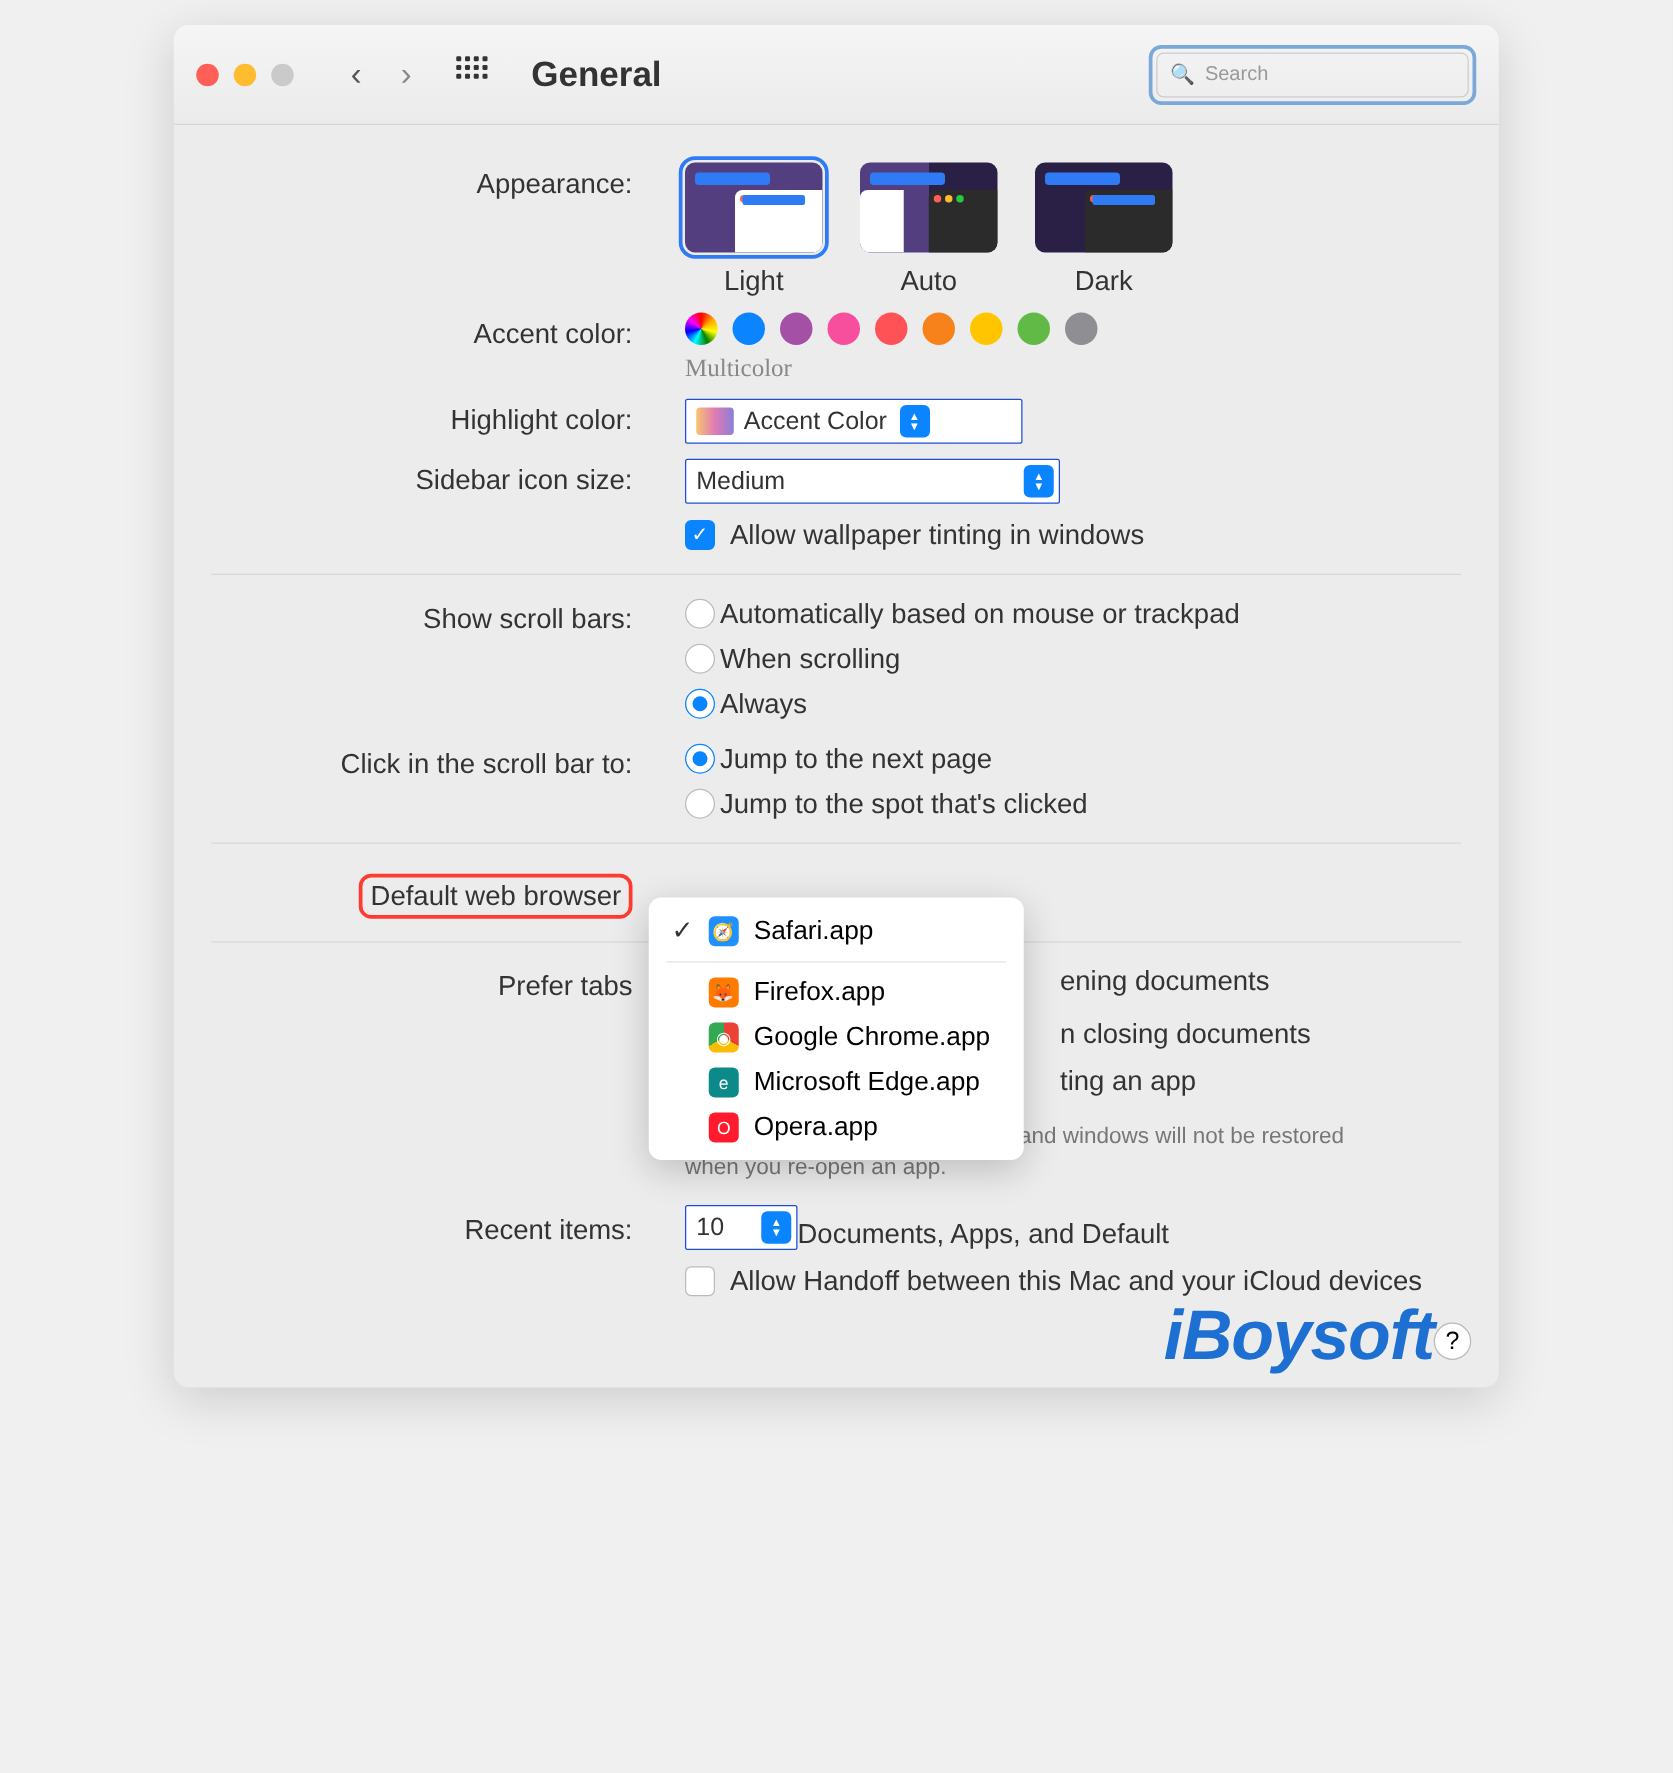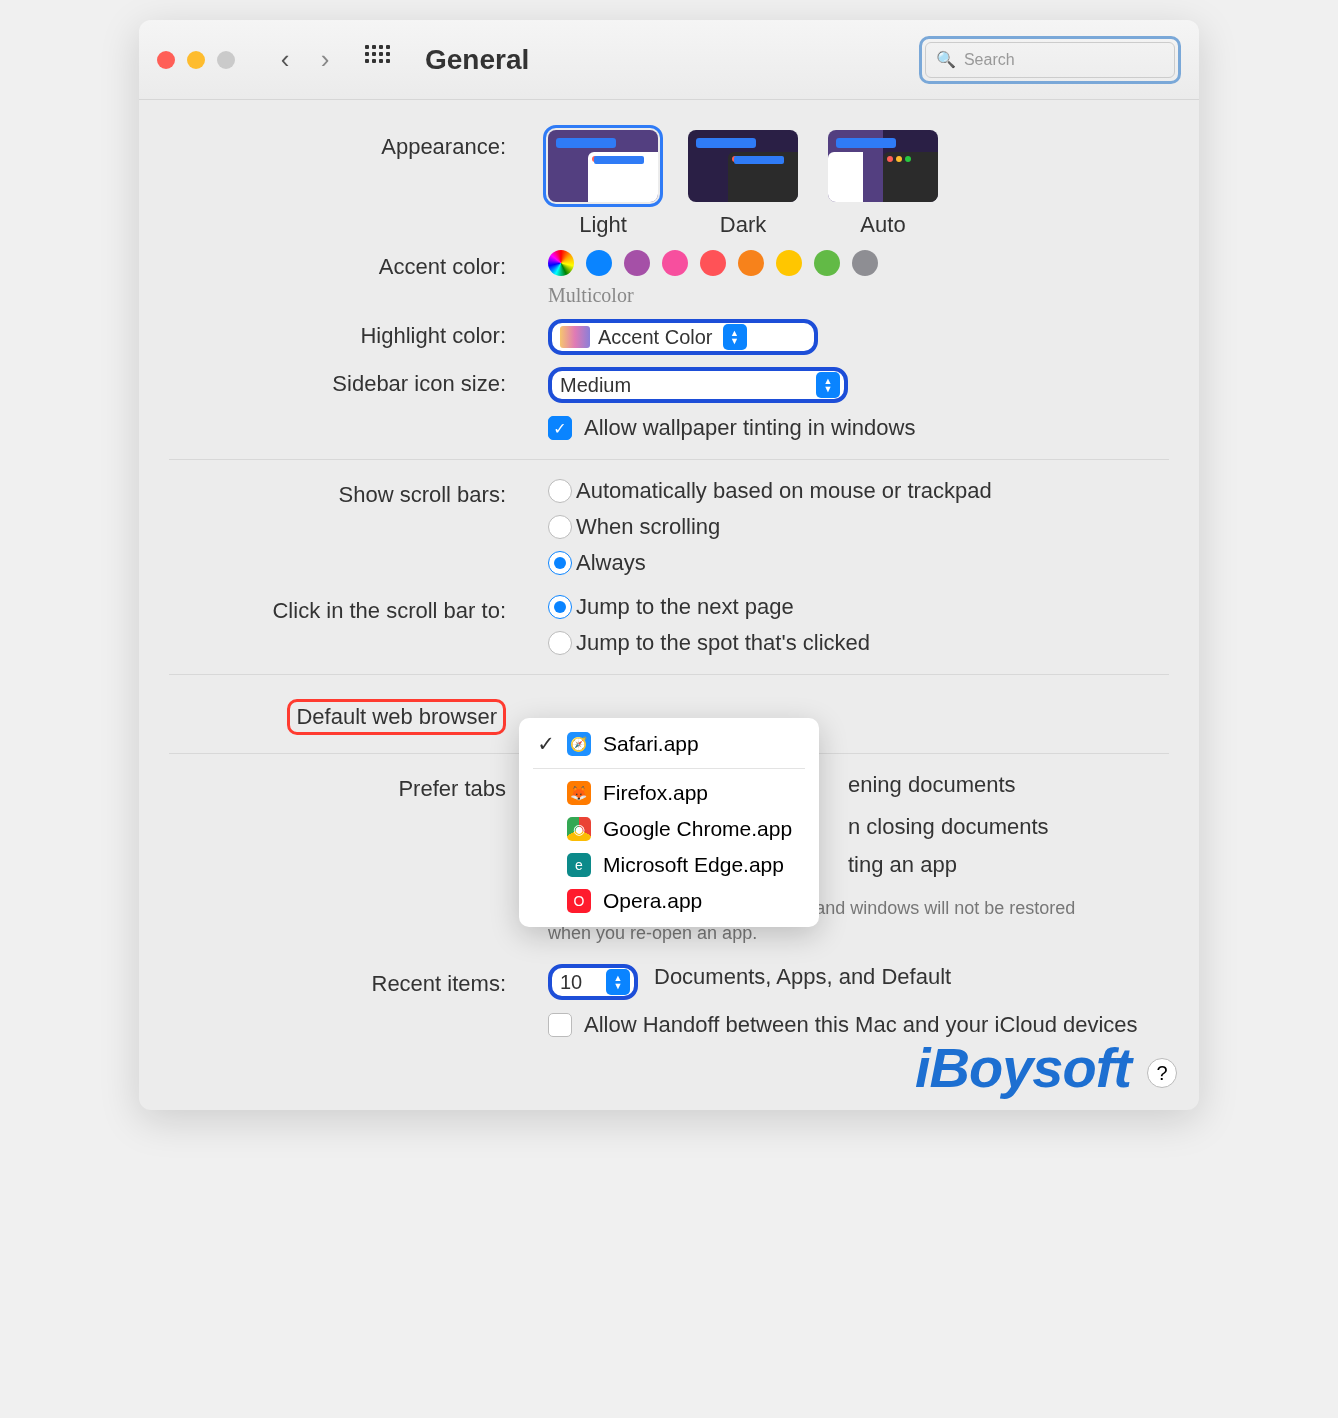--- a/index.html
+++ b/index.html
@@ -30,41 +30,41 @@
 .thumbwin .tdots{display:flex;gap:3px;padding:4px;}
 .thumbwin .tdots i{width:6px;height:6px;border-radius:50%;}
 .tbar{position:absolute;top:8px;left:8px;width:60px;height:10px;background:#2f7bf6;border-radius:3px;}
 .tbar2{position:absolute;top:4px;left:6px;width:50px;height:8px;background:#2f7bf6;border-radius:2px;}
 .thumb.auto .thumbimg{background:linear-gradient(90deg,#533f80 50%,#2a1f45 50%);}
 .thumblbl{margin-top:10px;font-size:22px;}
 .swatches{display:flex;gap:12px;align-items:center;}
 .sw{width:26px;height:26px;border-radius:50%;cursor:pointer;}
 .sw.multi{background:conic-gradient(red,orange,yellow,green,cyan,blue,magenta,red);}
 .subtext{color:#888;font-size:20px;margin-top:8px;font-family:Liberation Serif, serif;}
-.select{display:inline-flex;align-items:center;border:4px solid #1d4ed8;border-radius:14px;background:#fff;height:36px;padding:0 4px 0 8px;font-size:20px;}
+.select{display:inline-flex;align-items:center;border:1px solid #1d4ed8;border-radius:2px;background:#fff;height:36px;padding:0 4px 0 8px;font-size:20px;}
 .select .chev{width:24px;height:26px;background:#0a84ff;border-radius:5px;margin-left:10px;display:flex;flex-direction:column;align-items:center;justify-content:center;color:#fff;font-size:9px;line-height:8px;}
 .accentpre{width:30px;height:22px;background:linear-gradient(90deg,#f6c56f,#e07ab5,#8a7fd8);border-radius:3px;margin-right:8px;}
 .check{display:flex;align-items:center;gap:12px;}
 .cbox{width:24px;height:24px;border-radius:5px;border:1px solid #bbb;background:#fff;display:flex;align-items:center;justify-content:center;color:#fff;font-size:16px;}
 .cbox.on{background:#0a84ff;border-color:#0a84ff;}
 .radiogrp{display:flex;flex-direction:column;gap:10px;}
 .radio{display:flex;align-items:center;gap:4px;}
 .rcirc{width:24px;height:24px;border-radius:50%;border:1px solid #bbb;background:#fff;display:flex;align-items:center;justify-content:center;}
 .rcirc.on{border-color:#0a84ff;}
 .rcirc.on::after{content:"";width:12px;height:12px;border-radius:50%;background:#0a84ff;}
 hr.sep{border:none;border-top:1px solid #d8d8d8;margin:18px 0;}
 .redbox{border:3px solid #ff3b30;border-radius:10px;padding:2px 6px;display:inline-block;}
 .menu{position:absolute;background:#fff;border-radius:10px;box-shadow:0 8px 30px rgba(0,0,0,.2);padding:8px 0;width:300px;font-size:21px;}
 .mitem{display:flex;align-items:center;gap:12px;padding:6px 18px;cursor:pointer;}
 .mitem .chk{width:18px;text-align:center;color:#333;}
 .micon{width:24px;height:24px;border-radius:5px;display:flex;align-items:center;justify-content:center;font-size:14px;color:#fff;}
 .msep{border-top:1px solid #e3e3e3;margin:6px 14px;}
 .hint{color:#777;font-size:18px;line-height:1.4;margin-top:6px;max-width:560px;}
 .helpbtn{position:absolute;right:22px;bottom:22px;width:30px;height:30px;border-radius:50%;border:1px solid #bbb;background:#fff;font-size:20px;display:flex;align-items:center;justify-content:center;}
-.watermark{position:absolute;right:68px;bottom:10px;font-size:56px;font-weight:800;font-style:italic;color:#1d6fd1;letter-spacing:-1px;}
+.watermark{position:absolute;right:52px;bottom:10px;font-size:56px;font-weight:800;font-style:italic;color:#1d6fd1;letter-spacing:-1px;}
 </style>
 </head>
 <body>
 
 <div class="window">
   <div class="titlebar">
     <div class="traffic">
       <div class="dot red"></div>
       <div class="dot yel"></div>
       <div class="dot gry"></div>
@@ -107,48 +107,48 @@
                   <div class="tbar2"></div>
                   <div class="tdots">
                     <i style="background:#ff5f57"></i>
                     <i style="background:#febc2e"></i>
                     <i style="background:#28c840"></i>
                   </div>
                 </div>
               </div>
             <div class="thumblbl">Light</div>
           </div>
+          <div class="thumb auto">
+            <div class="thumbimg">
+                <div class="tbar"></div>
+                <div class="thumbwin dark" style="width:55px">
+                  <div class="tdots">
+                    <i style="background:#ff5f57"></i>
+                    <i style="background:#febc2e"></i>
+                    <i style="background:#28c840"></i>
+                  </div>
+                </div>
+                <div class="thumbwin" style="width:35px;left:0;right:auto;background:#fff"></div>
+              </div>
+            <div class="thumblbl">Auto</div>
+          </div>
           <div class="thumb">
             <div class="thumbimg" style="background:#2a1f45">
                 <div class="tbar"></div>
                 <div class="thumbwin dark">
                   <div class="tbar2"></div>
                   <div class="tdots">
                     <i style="background:#ff5f57"></i>
                     <i style="background:#febc2e"></i>
                     <i style="background:#28c840"></i>
                   </div>
                 </div>
               </div>
             <div class="thumblbl">Dark</div>
           </div>
-          <div class="thumb auto">
-            <div class="thumbimg">
-                <div class="tbar"></div>
-                <div class="thumbwin dark" style="width:55px">
-                  <div class="tdots">
-                    <i style="background:#ff5f57"></i>
-                    <i style="background:#febc2e"></i>
-                    <i style="background:#28c840"></i>
-                  </div>
-                </div>
-                <div class="thumbwin" style="width:35px;left:0;right:auto;background:#fff"></div>
-              </div>
-            <div class="thumblbl">Auto</div>
-          </div>
         </div>
       </div>
     </div>
 
     <div class="row">
       <div class="label">Accent color:</div>
       <div class="value">
         <div class="swatches">
           <div class="sw multi"></div>
           <div class="sw" style="background:#0a84ff"></div>
@@ -254,21 +254,21 @@
     </div>
     <div class="row">
       <div class="label"></div>
       <div class="value">
           <div class="hint">When selected, open documents and windows will not be restored when you re-open an app.</div>
         </div>
     </div>
 
     <div class="row" style="margin-top:18px;align-items:center">
       <div class="label">Recent items:</div>
-      <div class="value" style="display:flex;align-items:flex-start;gap:16px">
+      <div class="value" style="display:flex;align-items:flex-end;">
         <div class="select" style="width:90px">
           <span>10</span>
           <div class="chev" style="margin-left:auto">▲<br>▼</div>
         </div>
         <span>Documents, Apps, and Default</span>
       </div>
     </div>
 
     <div class="row">
       <div class="label"></div>

